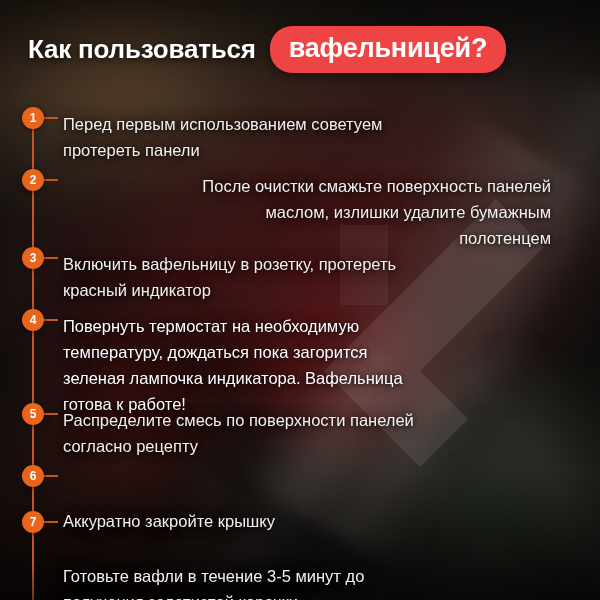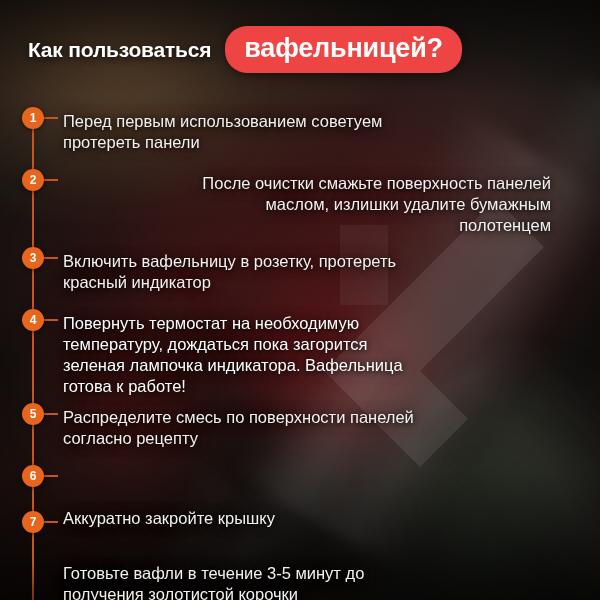--- a/index.html
+++ b/index.html
@@ -81,21 +81,21 @@
     position: absolute;
     left: 28px;
     top: 26px;
     display: flex;
     align-items: center;
     gap: 14px;
     white-space: nowrap;
   }
 
   .title-main {
-    font-size: 21px;
+    font-size: 26px;
     font-weight: bold;
     color: #ffffff;
     letter-spacing: -0.2px;
     text-shadow: 0 2px 7px rgba(0,0,0,.75);
   }
 
   .title-badge {
     display: inline-block;
     padding: 7px 19px 9px 19px;
     border-radius: 22px;
@@ -150,21 +150,21 @@
     width: 14px;
     height: 2px;
     z-index: 2;
   }
 
   .step-text {
     position: absolute;
     left: 63px;
     width: 488px;
     font-size: 16.5px;
-    line-height: 21px;
+    line-height: 26px;
     color: #f2f1ef;
     text-shadow: 0 1px 5px rgba(0,0,0,.85), 0 0 14px rgba(0,0,0,.5);
     white-space: pre-line;
   }
 </style>
 </head>
 <body>
 
 <div id="poster" style="background: rgb(23, 19, 15);">
 

